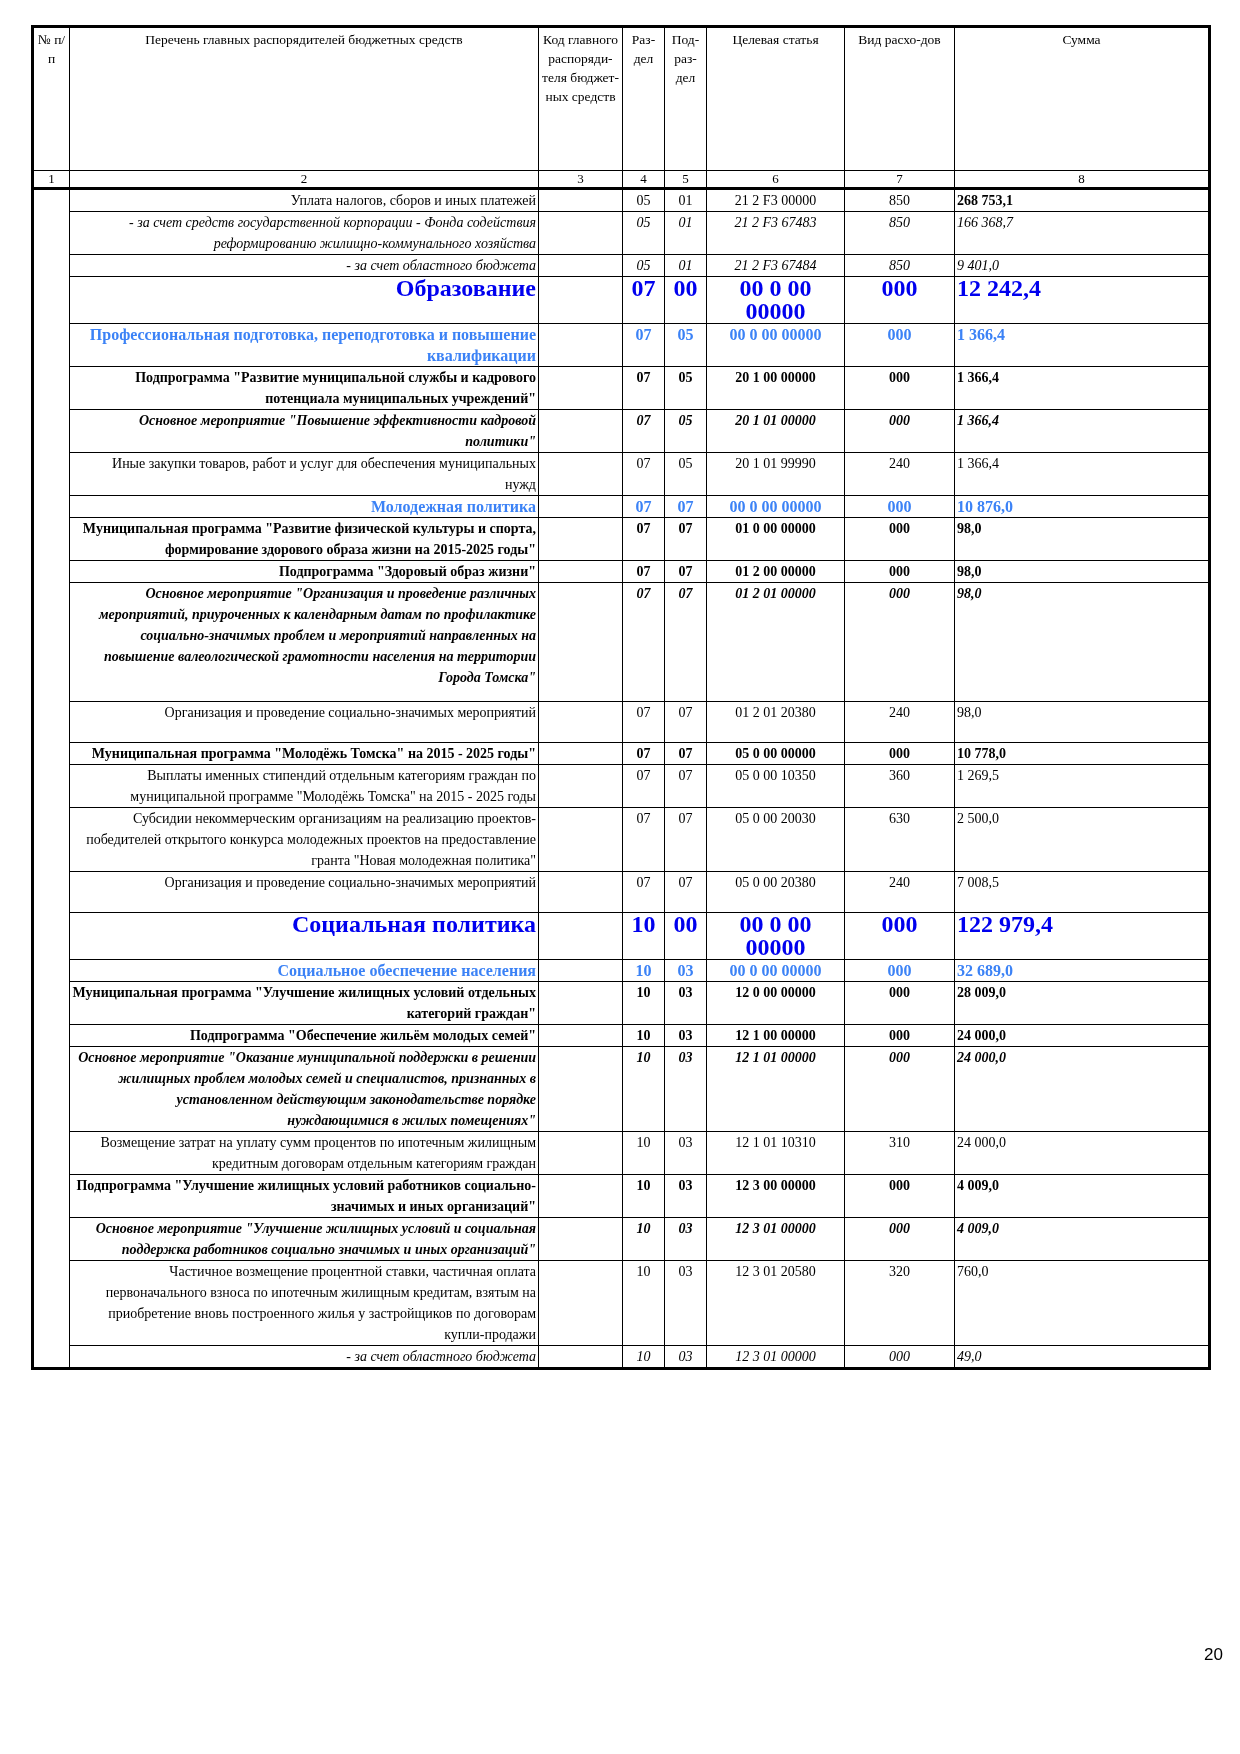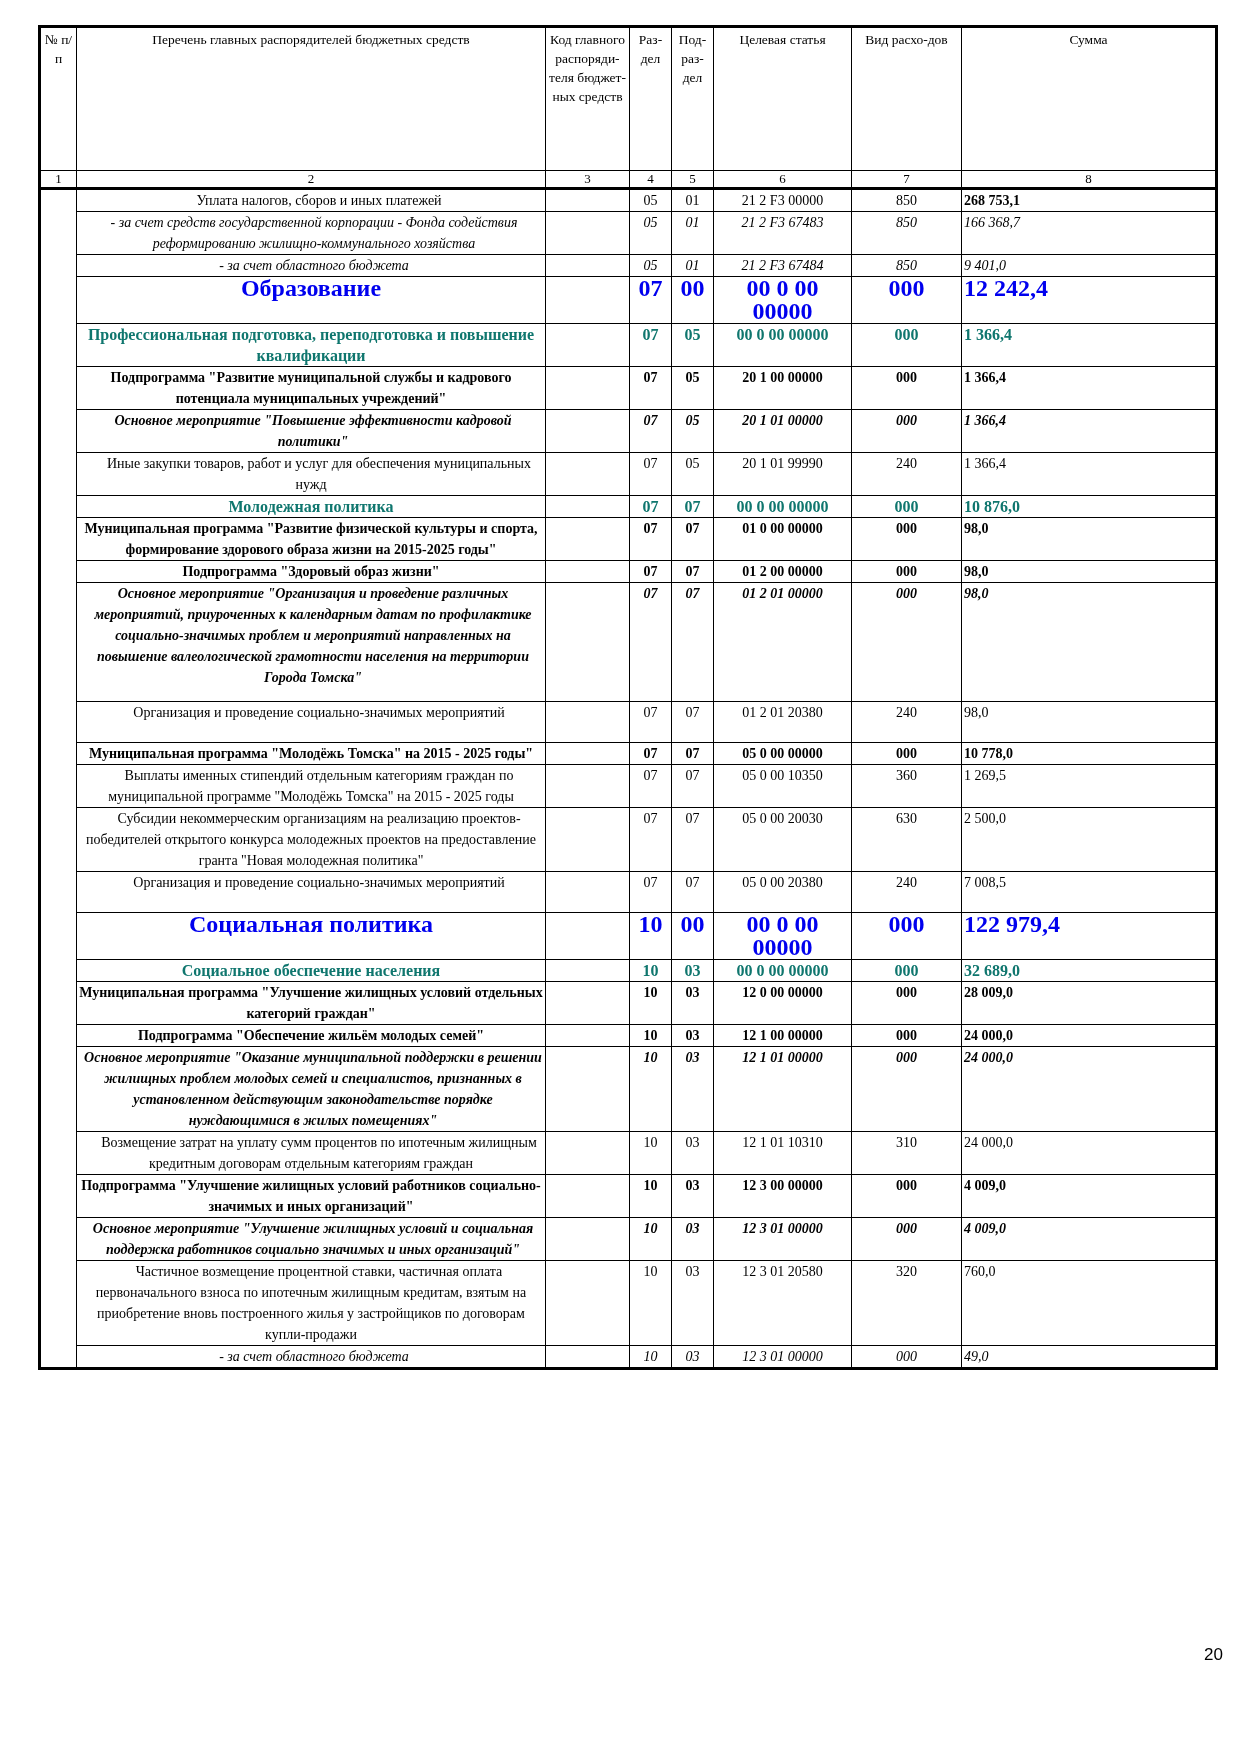--- a/index.html
+++ b/index.html
@@ -1,35 +1,35 @@
 <!DOCTYPE html>
 <html><head>
 <meta charset="utf-8">
 <style>
   html, body { margin: 0; padding: 0; background: #ffffff; }
   body { width: 1240px; height: 1754px; position: relative; font-family: "Liberation Serif", serif; color: #000; }
-  .page { position: absolute; left: 19px; top: 25px; width: 1109px; padding-left: 19px; }
+  .page { position: absolute; left: 12px; top: 25px; width: 1109px; padding-left: 19px; }
   table.budget { border-collapse: collapse; width: 1177px; table-layout: fixed; font-size: 14px; line-height: 21px; }
   table.budget td, table.budget th { border: 1px solid #000; padding: 0 2px; vertical-align: top; overflow: hidden; }
   table.budget { border: 3px solid #000; }
   th { font-weight: normal; text-align: center; height: 140px; font-size: 13.5px; line-height: 19px; padding-top: 2px !important; }
   tr.colnum td { text-align: center; height: 16px; line-height: 16px; font-size: 13px; border-bottom: 3px solid #000; }
   td.num { border-left: 3px solid #000; }
-  td.c-name { text-align: center; }
+  td.c-name { text-align: right; }
   td.c-code, td.c-razd, td.c-pod, td.c-cs, td.c-vr { text-align: center; }
   td.c-sum { text-align: left; border-right: 3px solid #000; }
   tr.row td.num { border-top: none; border-bottom: none; }
   tr.last td { border-bottom: 3px solid #000; }
   .plain td { font-weight: normal; }
   .plain td.c-name { padding-left: 18px; text-indent: 0; }
   .plain.indent td.c-name { text-indent: 16px; padding-left: 2px; }
   .italic-src td { font-style: italic; }
   .italic-src td.c-name { padding-left: 8px; }
   .section td { color: #0000ee; font-weight: bold; font-size: 24px; line-height: 23px; }
-  .subsection td { color: #0f766e; font-weight: bold; font-size: 16px; line-height: 21px; }
+  .subsection td { color: #3b82f6; font-weight: bold; font-size: 16px; line-height: 21px; }
   .program td { font-weight: bold; }
   .event td { font-weight: bold; font-style: italic; }
   .event td.c-name { padding-left: 6px; }
   td.empty-num { border-top: none !important; border-bottom: none !important; }
   .page-number { position: absolute; left: 1176px; top: 1645px; font-family: "Liberation Sans", sans-serif; font-size: 17px; margin-left: 28px; }
   col.w1 { width: 37px; } col.w2 { width: 469px; } col.w3 { width: 84px; } col.w4 { width: 42px; }
   col.w5 { width: 42px; } col.w6 { width: 138px; } col.w7 { width: 110px; } col.w8 { width: 255px; }
 </style>
 </head>
 <body>

